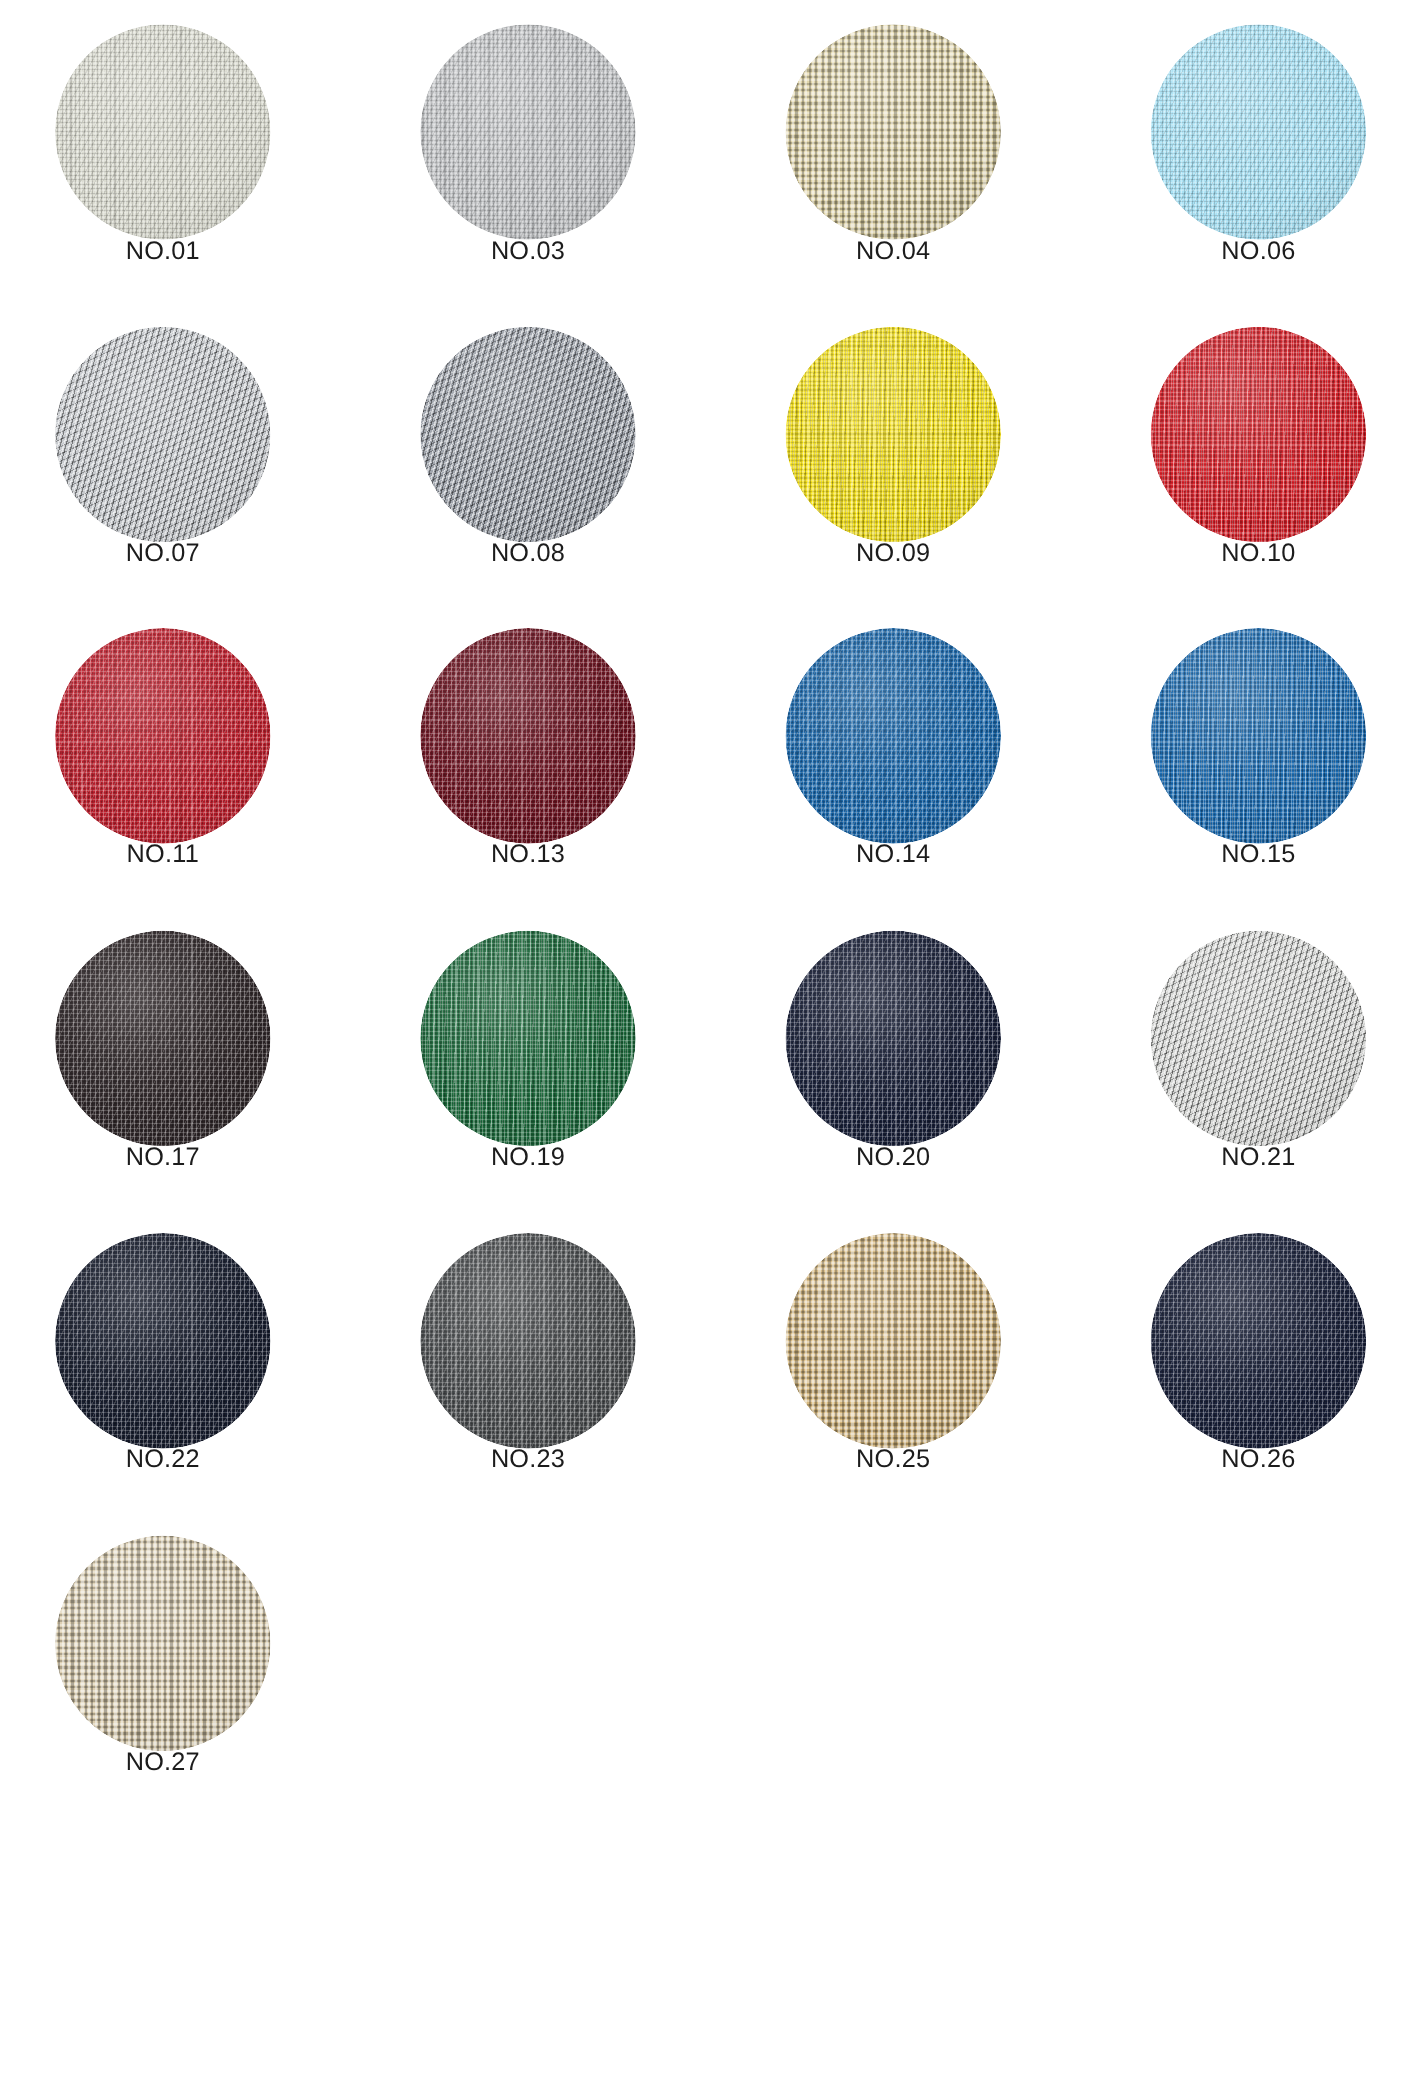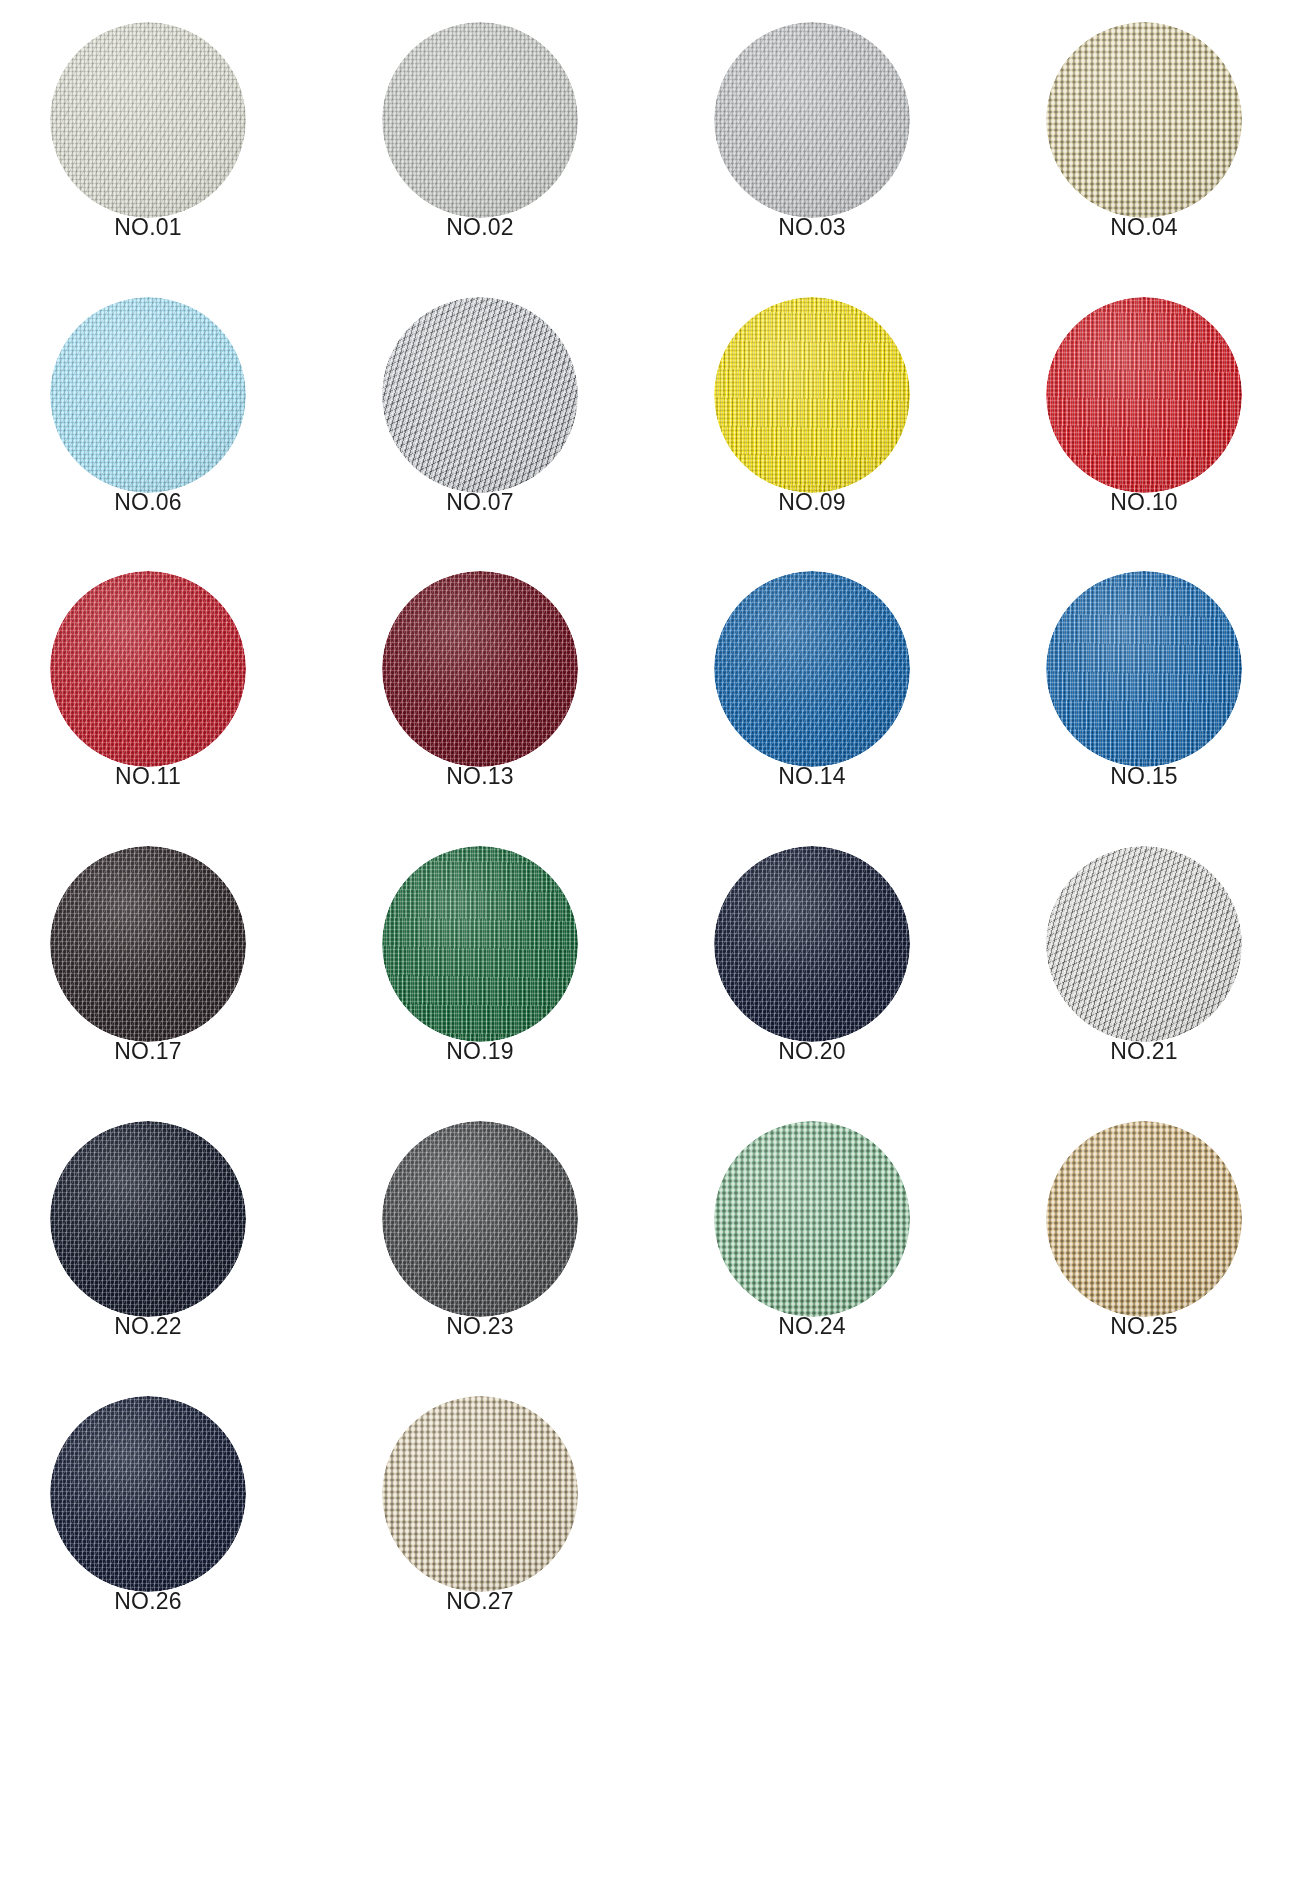--- a/index.html
+++ b/index.html
@@ -221,32 +221,20 @@
           <div class="tex tex-twill"></div>
           <div class="tex tex-shade"></div>
         </div>
         <div class="notch"></div>
         <div class="swatch-label">NO.01</div>
       </div>
     </div>
     <div class="swatch-cell">
       <div class="swatch-wrap">
         <div class="disc">
-          <div class="disc-base" style="background: rgb(201, 204, 200);"></div>
-          <div class="tex tex-twill"></div>
-          <div class="tex tex-weave"></div>
-          <div class="tex tex-shade"></div>
-        </div>
-        <div class="notch"></div>
-        <div class="swatch-label">NO.02</div>
-      </div>
-    </div>
-    <div class="swatch-cell">
-      <div class="swatch-wrap">
-        <div class="disc">
           <div class="disc-base" style="background: rgb(195, 197, 199);"></div>
           <div class="tex tex-weave"></div>
           <div class="tex tex-twill"></div>
           <div class="tex tex-shade"></div>
         </div>
         <div class="notch"></div>
         <div class="swatch-label">NO.03</div>
       </div>
     </div>
     <div class="swatch-cell">
@@ -279,20 +267,31 @@
           <div class="tex tex-melange"></div>
           <div class="tex tex-shade"></div>
         </div>
         <div class="notch"></div>
         <div class="swatch-label">NO.07</div>
       </div>
     </div>
     <div class="swatch-cell">
       <div class="swatch-wrap">
         <div class="disc">
+          <div class="disc-base" style="background: rgb(159, 164, 172);"></div>
+          <div class="tex tex-melange"></div>
+          <div class="tex tex-shade"></div>
+        </div>
+        <div class="notch"></div>
+        <div class="swatch-label">NO.08</div>
+      </div>
+    </div>
+    <div class="swatch-cell">
+      <div class="swatch-wrap">
+        <div class="disc">
           <div class="disc-base" style="background: rgb(247, 227, 24);"></div>
           <div class="tex tex-rib"></div>
           <div class="tex tex-weave"></div>
           <div class="tex tex-shade"></div>
         </div>
         <div class="notch"></div>
         <div class="swatch-label">NO.09</div>
       </div>
     </div>
     <div class="swatch-cell">
@@ -422,31 +421,20 @@
           <div class="tex tex-twill"></div>
           <div class="tex tex-shade"></div>
         </div>
         <div class="notch"></div>
         <div class="swatch-label">NO.23</div>
       </div>
     </div>
     <div class="swatch-cell">
       <div class="swatch-wrap">
         <div class="disc">
-          <div class="disc-base" style="background: rgb(140, 196, 156);"></div>
-          <div class="tex tex-basket"></div>
-          <div class="tex tex-shade"></div>
-        </div>
-        <div class="notch"></div>
-        <div class="swatch-label">NO.24</div>
-      </div>
-    </div>
-    <div class="swatch-cell">
-      <div class="swatch-wrap">
-        <div class="disc">
           <div class="disc-base" style="background: rgb(214, 184, 126);"></div>
           <div class="tex tex-basket"></div>
           <div class="tex tex-shade"></div>
         </div>
         <div class="notch"></div>
         <div class="swatch-label">NO.25</div>
       </div>
     </div>
     <div class="swatch-cell">
       <div class="swatch-wrap">

